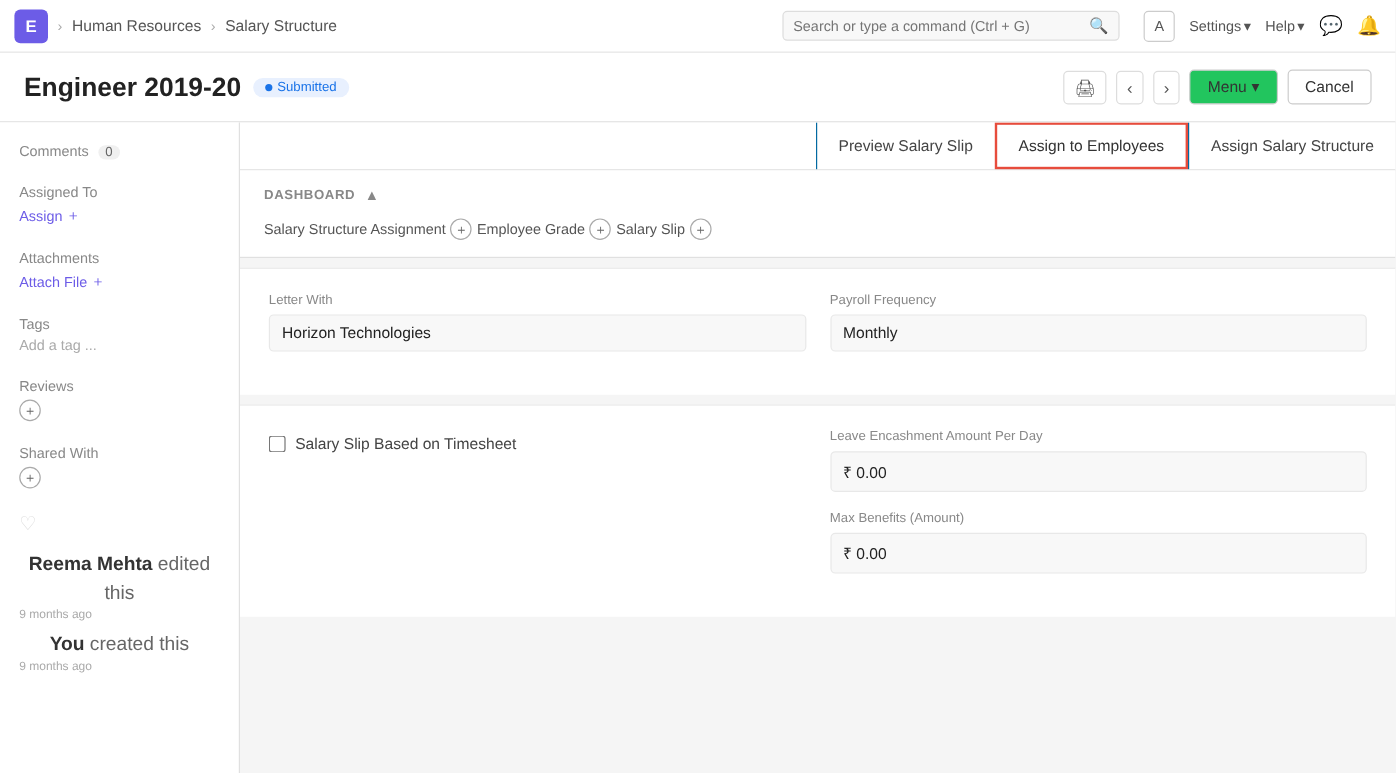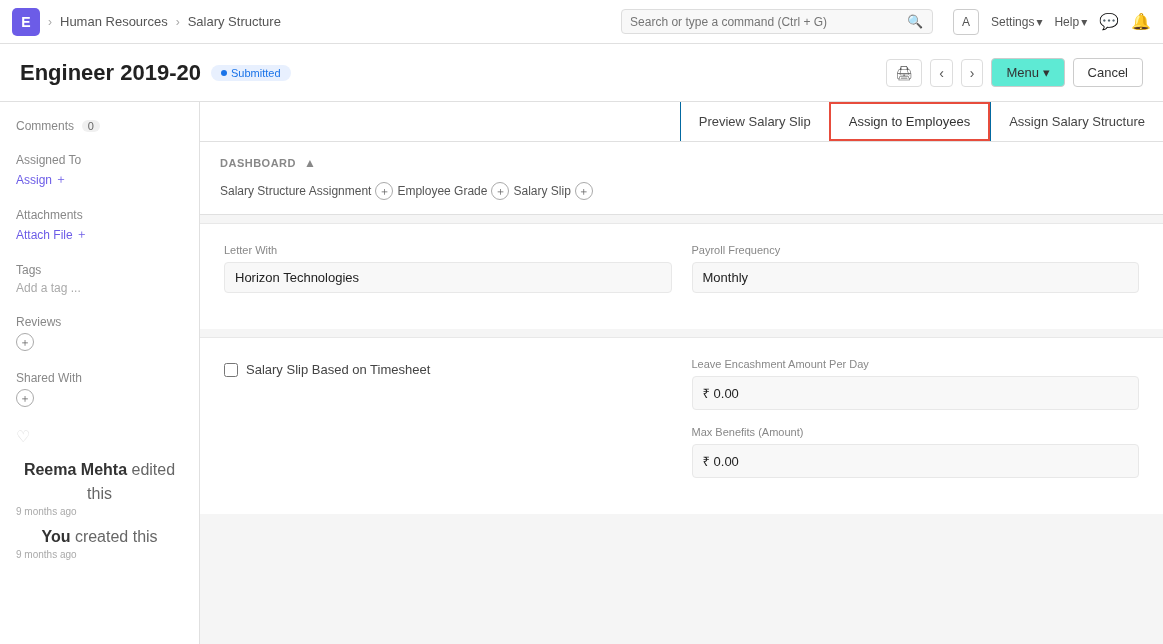--- a/index.html
+++ b/index.html
@@ -12,21 +12,21 @@
     }
     .navbar-brand {
       width: 28px; height: 28px; background: #6c5ce7; border-radius: 5px;
       color: #fff; font-weight: bold; font-size: 14px; display: flex; align-items: center; justify-content: center;
     }
     .navbar-chevron { color: #aaa; font-size: 12px; }
     .navbar-breadcrumb { color: #555; font-size: 13px; cursor: pointer; }
     .navbar-search {
       margin-left: auto; display: flex; align-items: center;
       border: 1px solid #ddd; border-radius: 4px; padding: 4px 8px; background: #f8f8f8;
-      width: 312px; gap: 6px;
+      width: 281px; gap: 6px;
     }
     .navbar-search input {
       border: none; background: transparent; outline: none; font-size: 12px; color: #666; width: 100%;
     }
     .navbar-right { display: flex; align-items: center; gap: 12px; margin-left: 12px; }
     .navbar-avatar {
       width: 26px; height: 26px; border: 1px solid #ccc; border-radius: 4px;
       display: flex; align-items: center; justify-content: center; font-size: 12px; color: #555;
     }
     .navbar-btn { font-size: 12px; color: #555; cursor: pointer; display: flex; align-items: center; gap: 2px; }
@@ -40,21 +40,21 @@
     .page-title { font-size: 22px; font-weight: 600; color: #222; display: flex; align-items: center; gap: 10px; }
     .status-badge {
       font-size: 11px; font-weight: 500; color: #1a73e8; background: #e8f0fe;
       border-radius: 12px; padding: 2px 10px; display: flex; align-items: center; gap: 4px;
     }
     .status-dot { width: 6px; height: 6px; border-radius: 50%; background: #1a73e8; }
     .page-actions { display: flex; align-items: center; gap: 8px; }
     .btn-icon { background: none; border: 1px solid #ddd; border-radius: 4px; padding: 5px 8px; cursor: pointer; color: #555; font-size: 14px; }
     .btn { border-radius: 4px; padding: 6px 14px; cursor: pointer; font-size: 13px; }
     .btn-default { background: #fff; border: 1px solid #ccc; color: #333; }
-    .btn-menu { background: #5eead4; border: 1px solid #ccc; color: #333; display: flex; align-items: center; gap: 4px; }
+    .btn-menu { background: #22c55e; border: 1px solid #ccc; color: #333; display: flex; align-items: center; gap: 4px; }
 
     
     .layout { display: flex; height: calc(100vh - 88px); }
 
     
     .sidebar {
       width: 200px; min-width: 200px; background: #fff; border-right: 1px solid #e0e0e0;
       padding: 16px; overflow-y: auto;
     }
     .sidebar-section { margin-bottom: 20px; }

